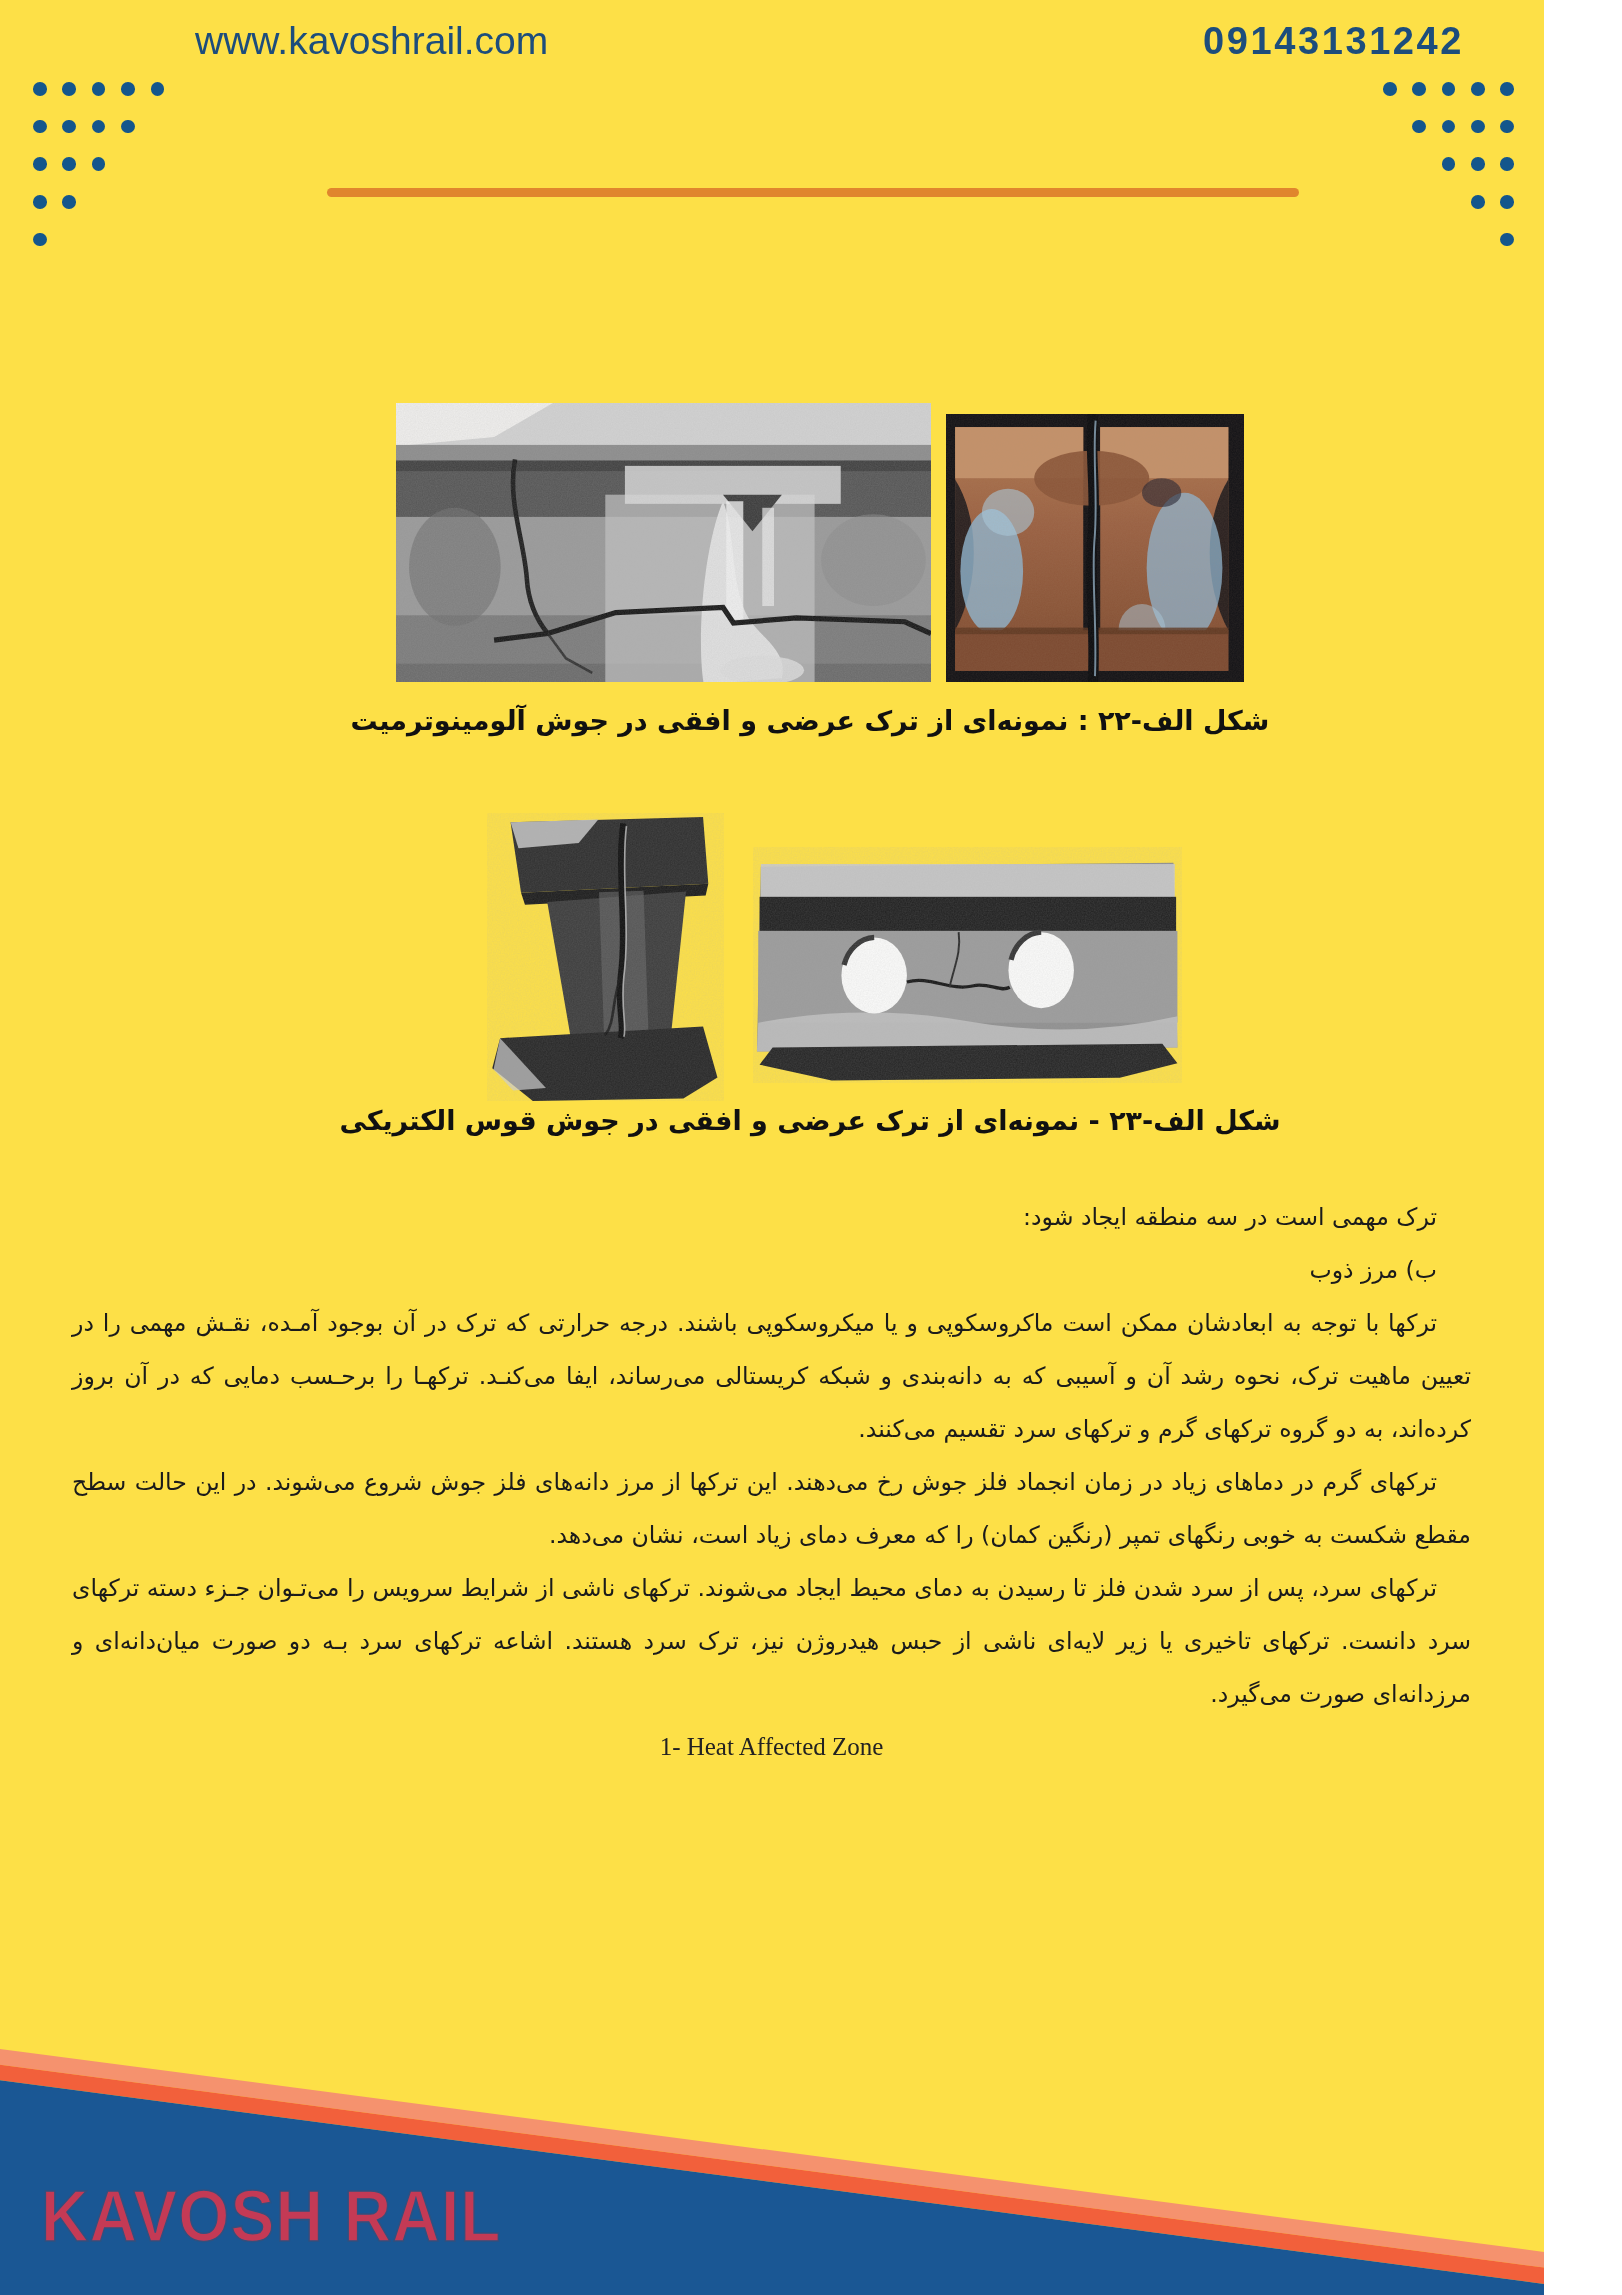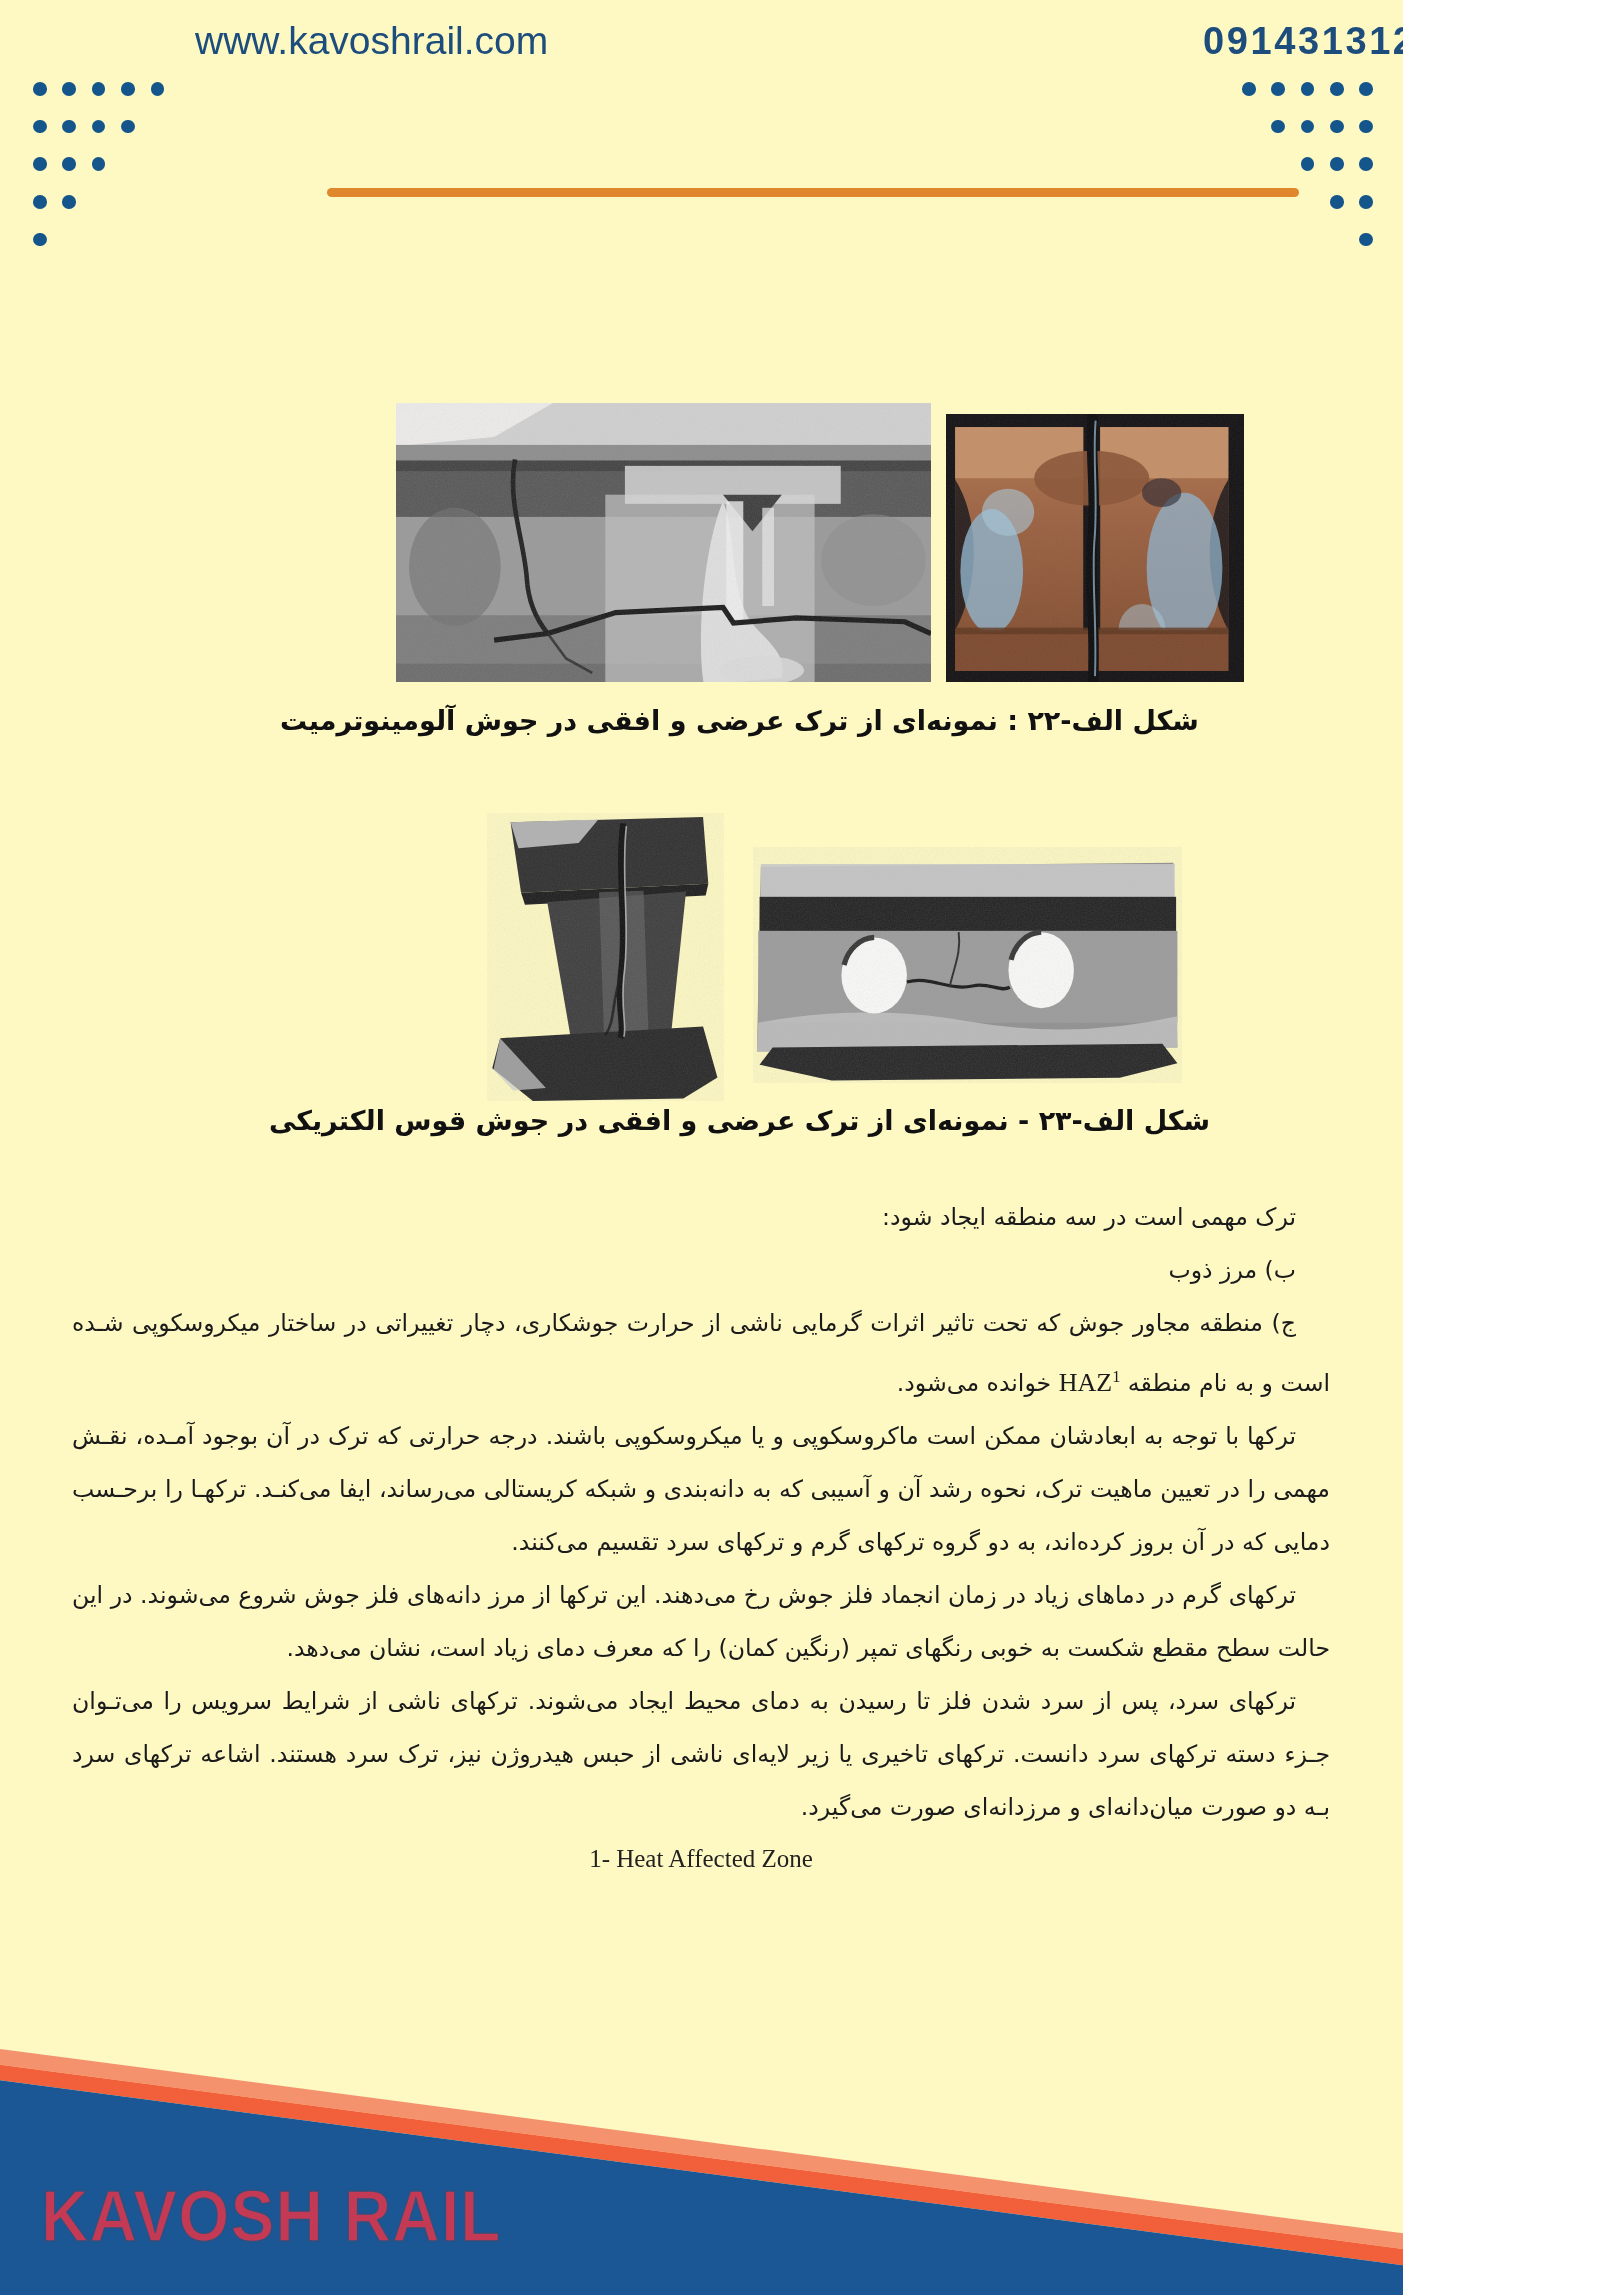--- a/index.html
+++ b/index.html
@@ -1,16 +1,16 @@
 <!DOCTYPE html>
 <html lang="fa" style="font-size:10.5px"><head>
 <meta charset="utf-8">
 <style>
   html,body{margin:0;padding:0;}
-  .page{position:relative;width:1403px;height:2295px;background:#fef9c3;overflow:hidden;
+  .page{position:relative;width:1544px;height:2295px;background:#fde047;overflow:hidden;
         font-family:"DejaVu Sans",sans-serif;color:#1b1b1b;}
 
   
   .site{position:absolute;left:195px;top:21px;font:400 39px/1 "Liberation Sans",sans-serif;color:#1d4d7c;}
   .phone{position:absolute;left:1203px;top:22px;font-family:Liberation Sans, sans-serif;font-weight:700;
          font-size:38px;line-height:1;color:#1d4d7c;letter-spacing:2.6px;}
   .dots{position:absolute;top:82px;}
   .dots-left{left:33px;}
   .dots-right{right:30px;}
   .dot-row{display:flex;gap:15.7px;margin-bottom:24px;}
@@ -225,21 +225,20 @@
       <path d="M300,214 C308,180 318,160 314,130" fill="none" stroke="#2a2a2a" stroke-width="3"></path>
       <rect width="655" height="360" filter="url(#grain4)" opacity="0.45"></rect>
     </svg>
   </div>
 
   <div class="caption caption2">شکل الف-۲۳ - نمونه‌ای از ترک عرضی و افقی در جوش قوس الکتریکی</div>
 
   <div class="bodytext">
     <p>ترک مهمی است در سه منطقه ایجاد شود:</p>
     <p>ب) مرز ذوب</p>
-    <p><span>ج) منطقه مجاور جوش که تحت تاثیر اثرات گرمایی ناشی از حرارت جوشکاری، دچار تغییراتی در ساختار میکروسکوپی شـده است و به نام منطقه </span><span class="latin">HAZ</span><sup class="fnref">1</sup><span> خوانده می‌شود.</span></p>
     <p>ترکها با توجه به ابعادشان ممکن است ماکروسکوپی و یا میکروسکوپی باشند. درجه حرارتی که ترک در آن بوجود آمـده، نقـش مهمی را در تعیین ماهیت ترک، نحوه رشد آن و آسیبی که به دانه‌بندی و شبکه کریستالی می‌رساند، ایفا می‌کنـد. ترکهـا را برحـسب دمایی که در آن بروز کرده‌اند، به دو گروه ترکهای گرم و ترکهای سرد تقسیم می‌کنند.</p>
     <p>ترکهای گرم در دماهای زیاد در زمان انجماد فلز جوش رخ می‌دهند. این ترکها از مرز دانه‌های فلز جوش شروع می‌شوند. در این حالت سطح مقطع شکست به خوبی رنگهای تمپر (رنگین کمان) را که معرف دمای زیاد است، نشان می‌دهد.</p>
     <p>ترکهای سرد، پس از سرد شدن فلز تا رسیدن به دمای محیط ایجاد می‌شوند. ترکهای ناشی از شرایط سرویس را می‌تـوان جـزء دسته ترکهای سرد دانست. ترکهای تاخیری یا زیر لایه‌ای ناشی از حبس هیدروژن نیز، ترک سرد هستند. اشاعه ترکهای سرد بـه دو صورت میان‌دانه‌ای و مرزدانه‌ای صورت می‌گیرد.</p>
     <div class="footnote">1- Heat Affected Zone</div>
   </div>
 
   <div class="footer">
     <svg viewBox="0 0 2480 460" preserveAspectRatio="none" aria-hidden="true">
       <polygon points="0,84 2480,410 2480,434 0,108" fill="#f5926e"></polygon>
       <polygon points="0,108 2480,434 2480,459 0,132" fill="#f2603b"></polygon>

